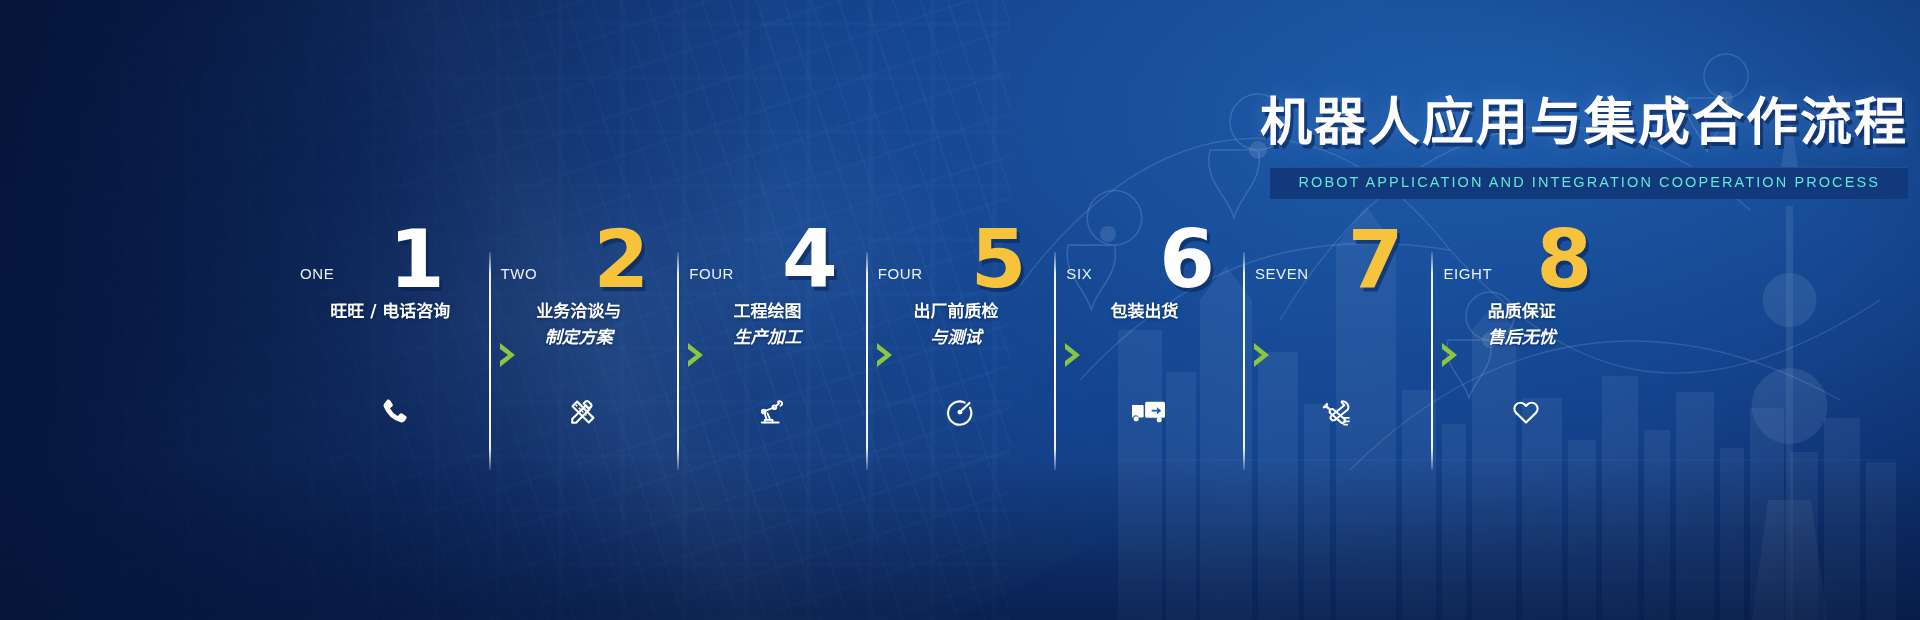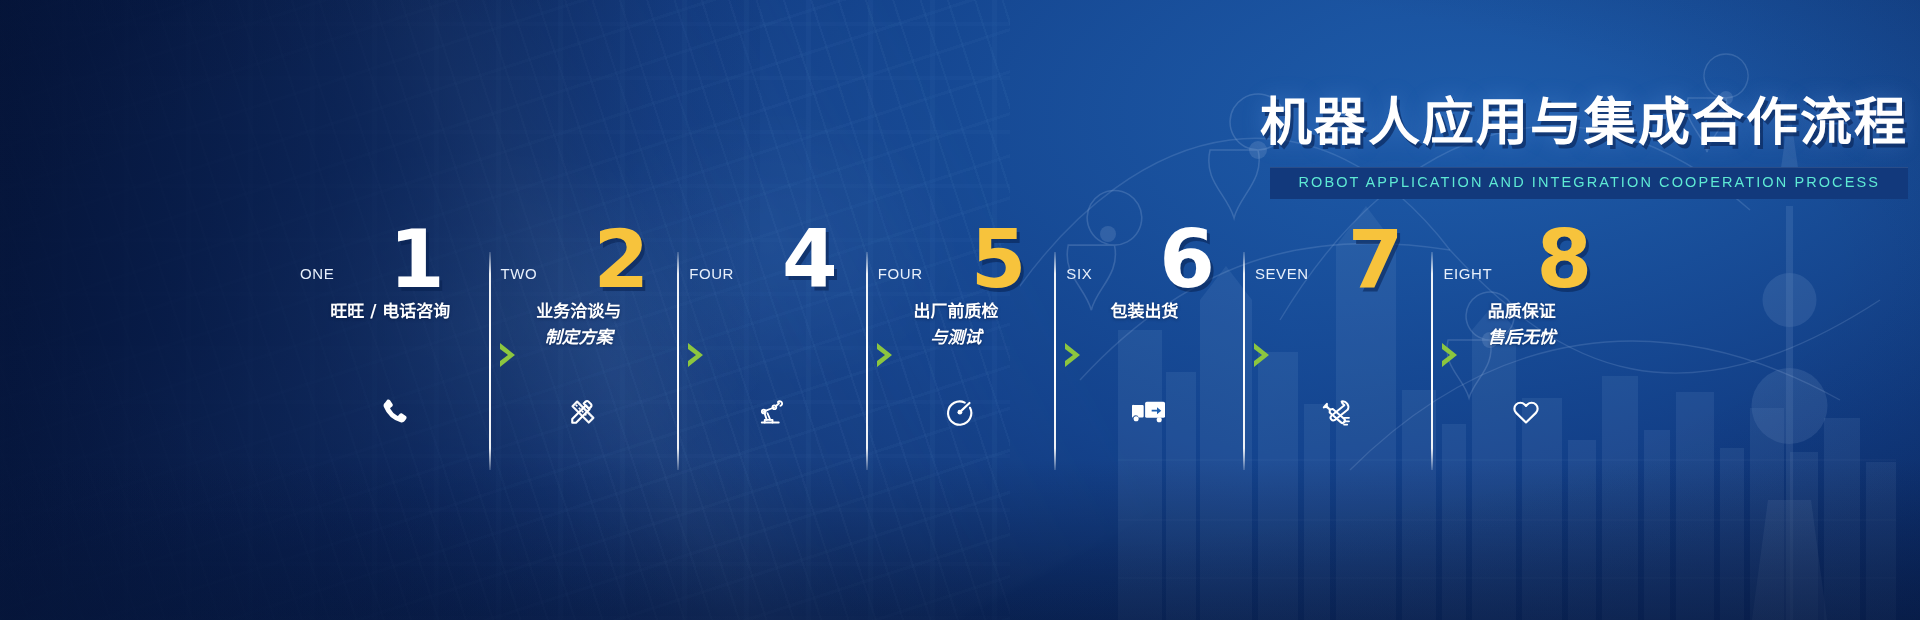--- a/index.html
+++ b/index.html
@@ -229,20 +229,21 @@
           </svg>
         </div>
       </div>
       <div class="step s4">
         <div class="divider"></div>
         <div class="chev"><svg width="22" height="26" viewBox="0 0 22 26">
             <path d="M3 1 L18 13 L3 25 L3 19 L11 13 L3 7 Z" fill="#8cc63f"></path>
           </svg></div>
         <div class="ord">FOUR</div>
         <div class="num white">4</div>
+        <div class="label"><span class="l1">工程绘图</span><span class="l2">生产加工</span></div>
         <div class="icon">
           <svg width="32" height="30" viewBox="0 0 24 24" fill="none" stroke="#ffffff" stroke-width="1.5" stroke-linecap="round" stroke-linejoin="round">
             <path d="M4.6 20.4h13.6"></path>
             <path d="M7 20.4v-2.1h6.2v2.1"></path>
             <path d="M8.6 18.3 6.4 11.5"></path>
             <path d="m6.4 11.5 8-3.1"></path>
             <circle cx="6.2" cy="11.6" r="1.5"></circle>
             <circle cx="14.7" cy="8.2" r="1.5"></circle>
             <path d="M15.8 7.4 18.4 5"></path>
             <path d="M17.5 4.1a1.9 1.9 0 1 1 2 3"></path>

